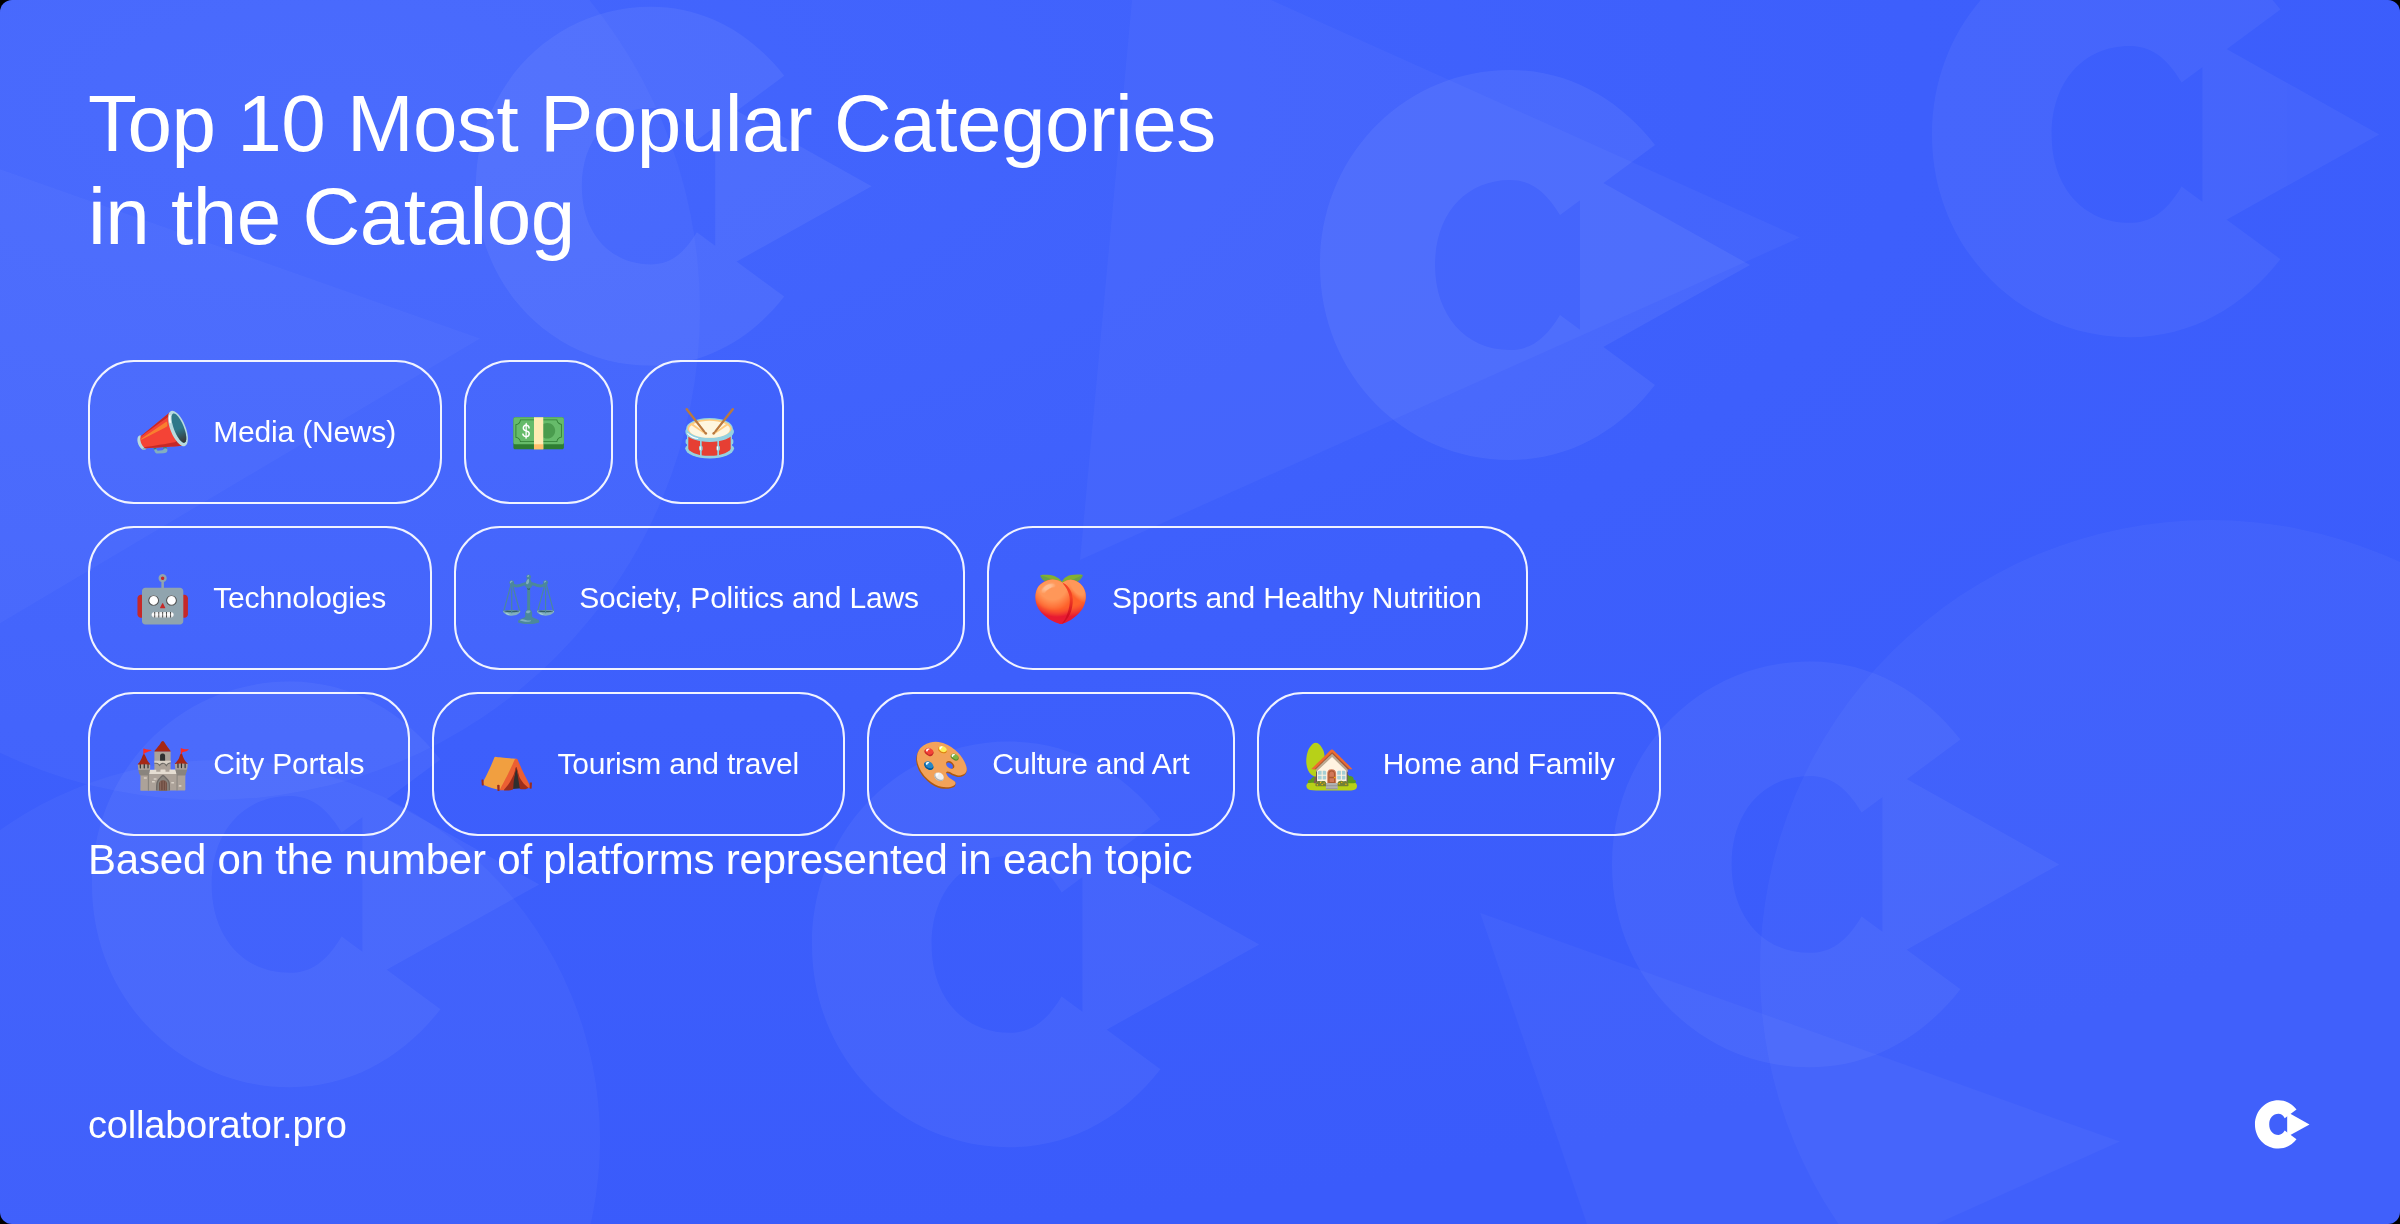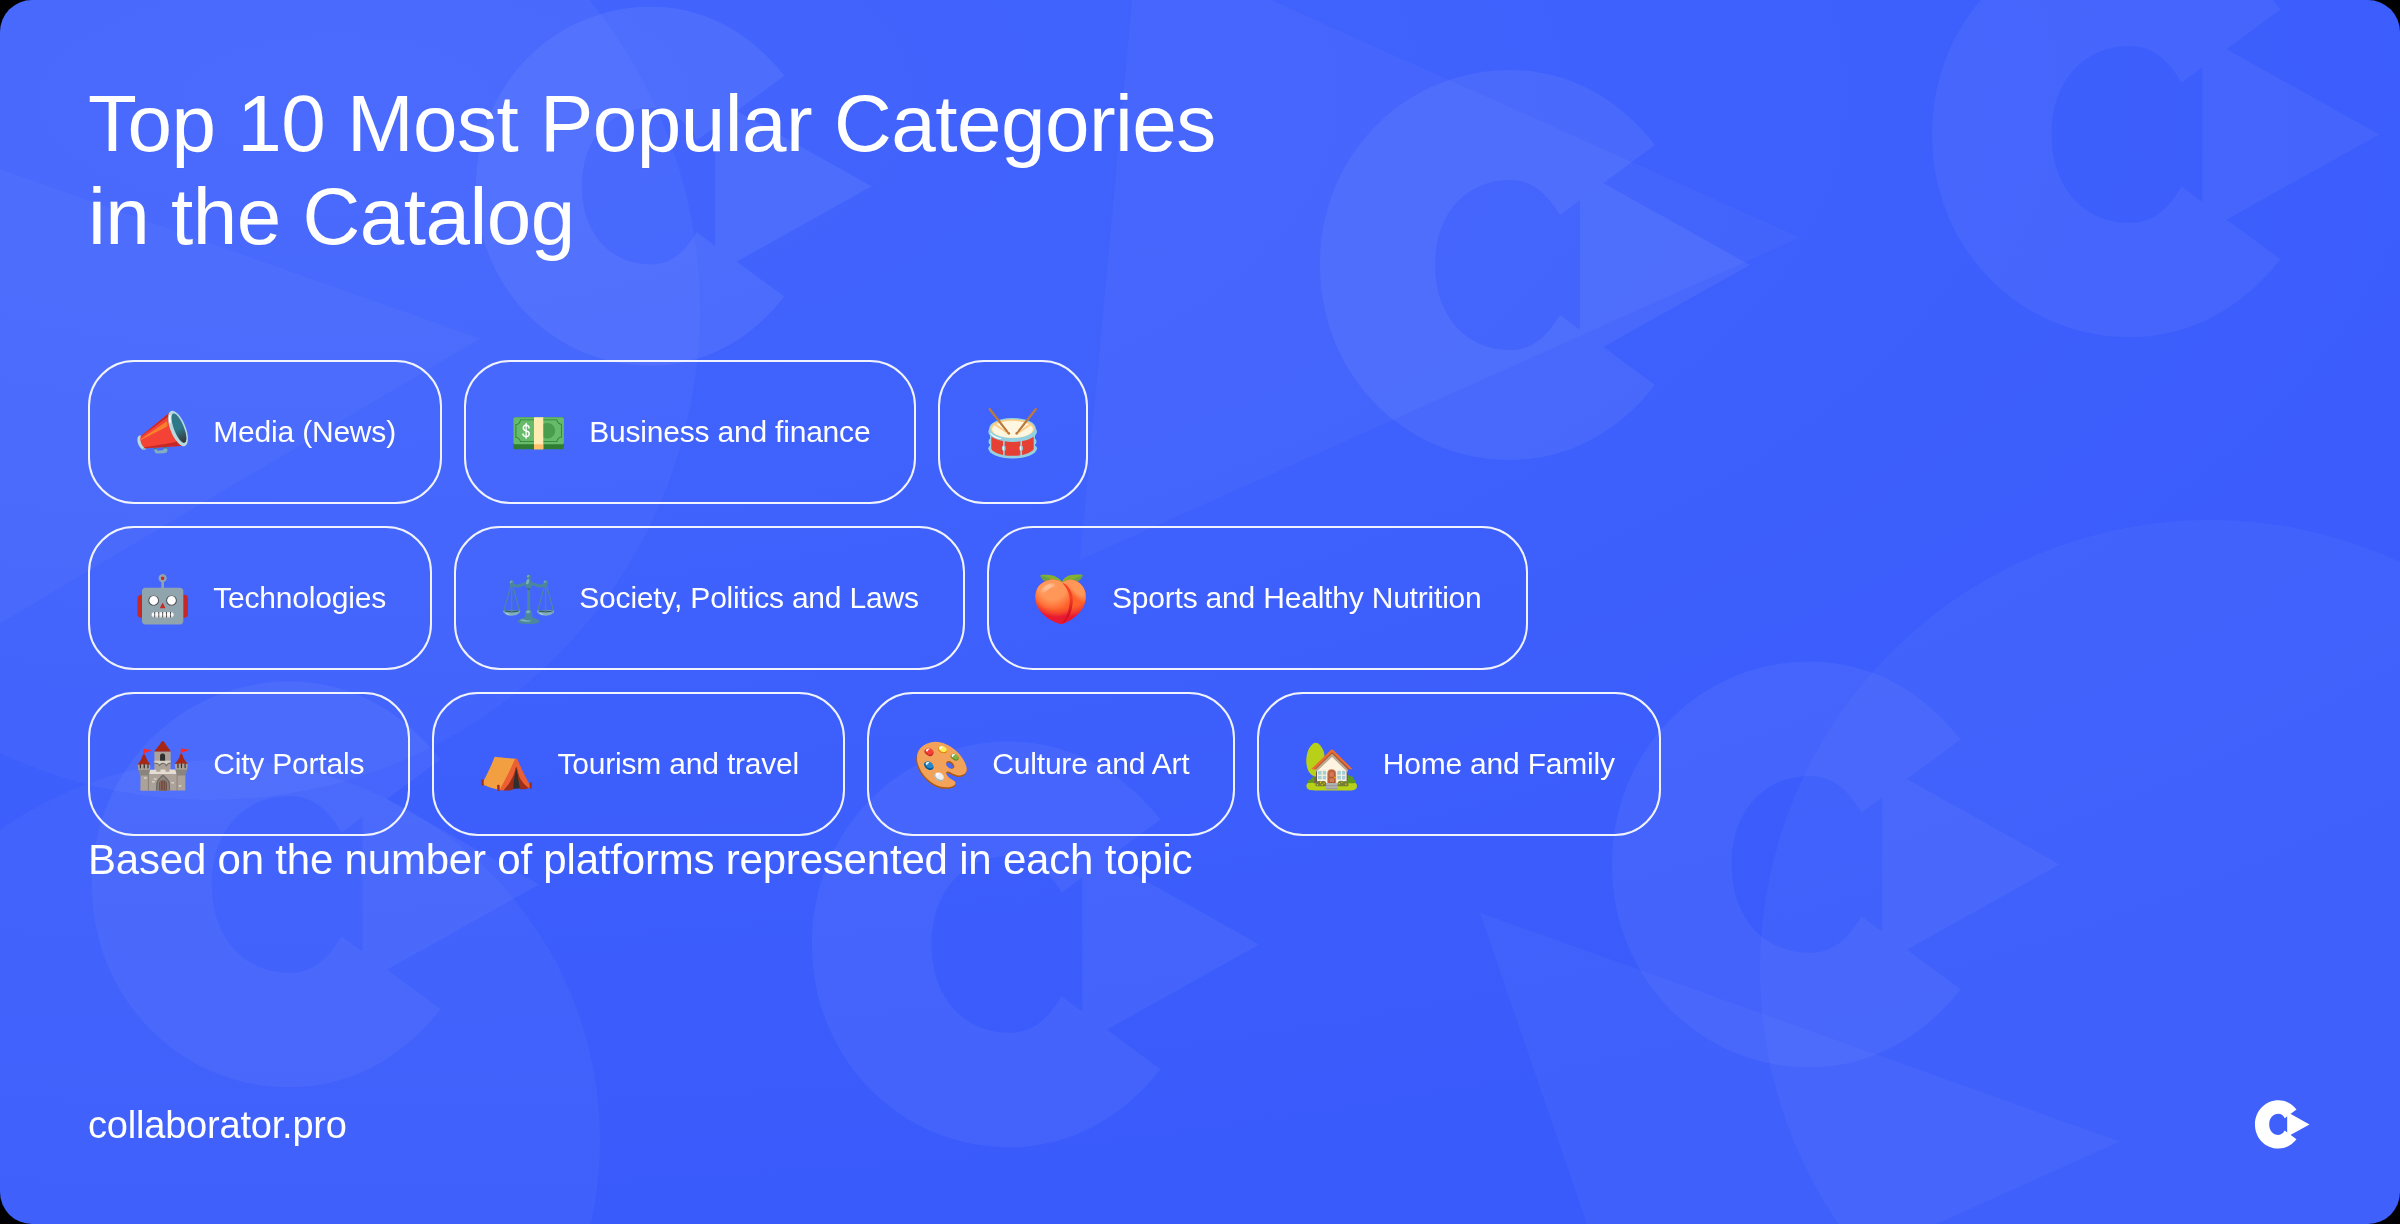--- a/index.html
+++ b/index.html
@@ -10,21 +10,21 @@
     height: 1224px;
     background: #000;
     font-family: "Liberation Sans", sans-serif;
     overflow: hidden;
   }
 
   .card {
     position: relative;
     width: 2400px;
     height: 1224px;
-    border-radius: 32px;
+    border-radius: 12px;
     overflow: hidden;
     background: #3d5ffc;
     background-image:
       radial-gradient(120% 95% at 14% 8%, #4466fd 0%, #3d5ffc 55%, #3a5bfb 100%);
   }
 
   
   .bg-decor {
     position: absolute;
     inset: 0;
@@ -190,21 +190,20 @@
 
     <div class="rows">
 
       <div class="row">
         <div class="pill">
           <span class="emoji">📣</span>
           <span class="label">Media (News)</span>
         </div>
         <div class="pill">
           <span class="emoji">💵</span>
-          <span class="label">Business and finance</span>
         </div>
         <div class="pill">
           <span class="emoji">🥁</span>
         </div>
       </div>
 
       <div class="row">
         <div class="pill">
           <span class="emoji">🤖</span>
           <span class="label">Technologies</span>

